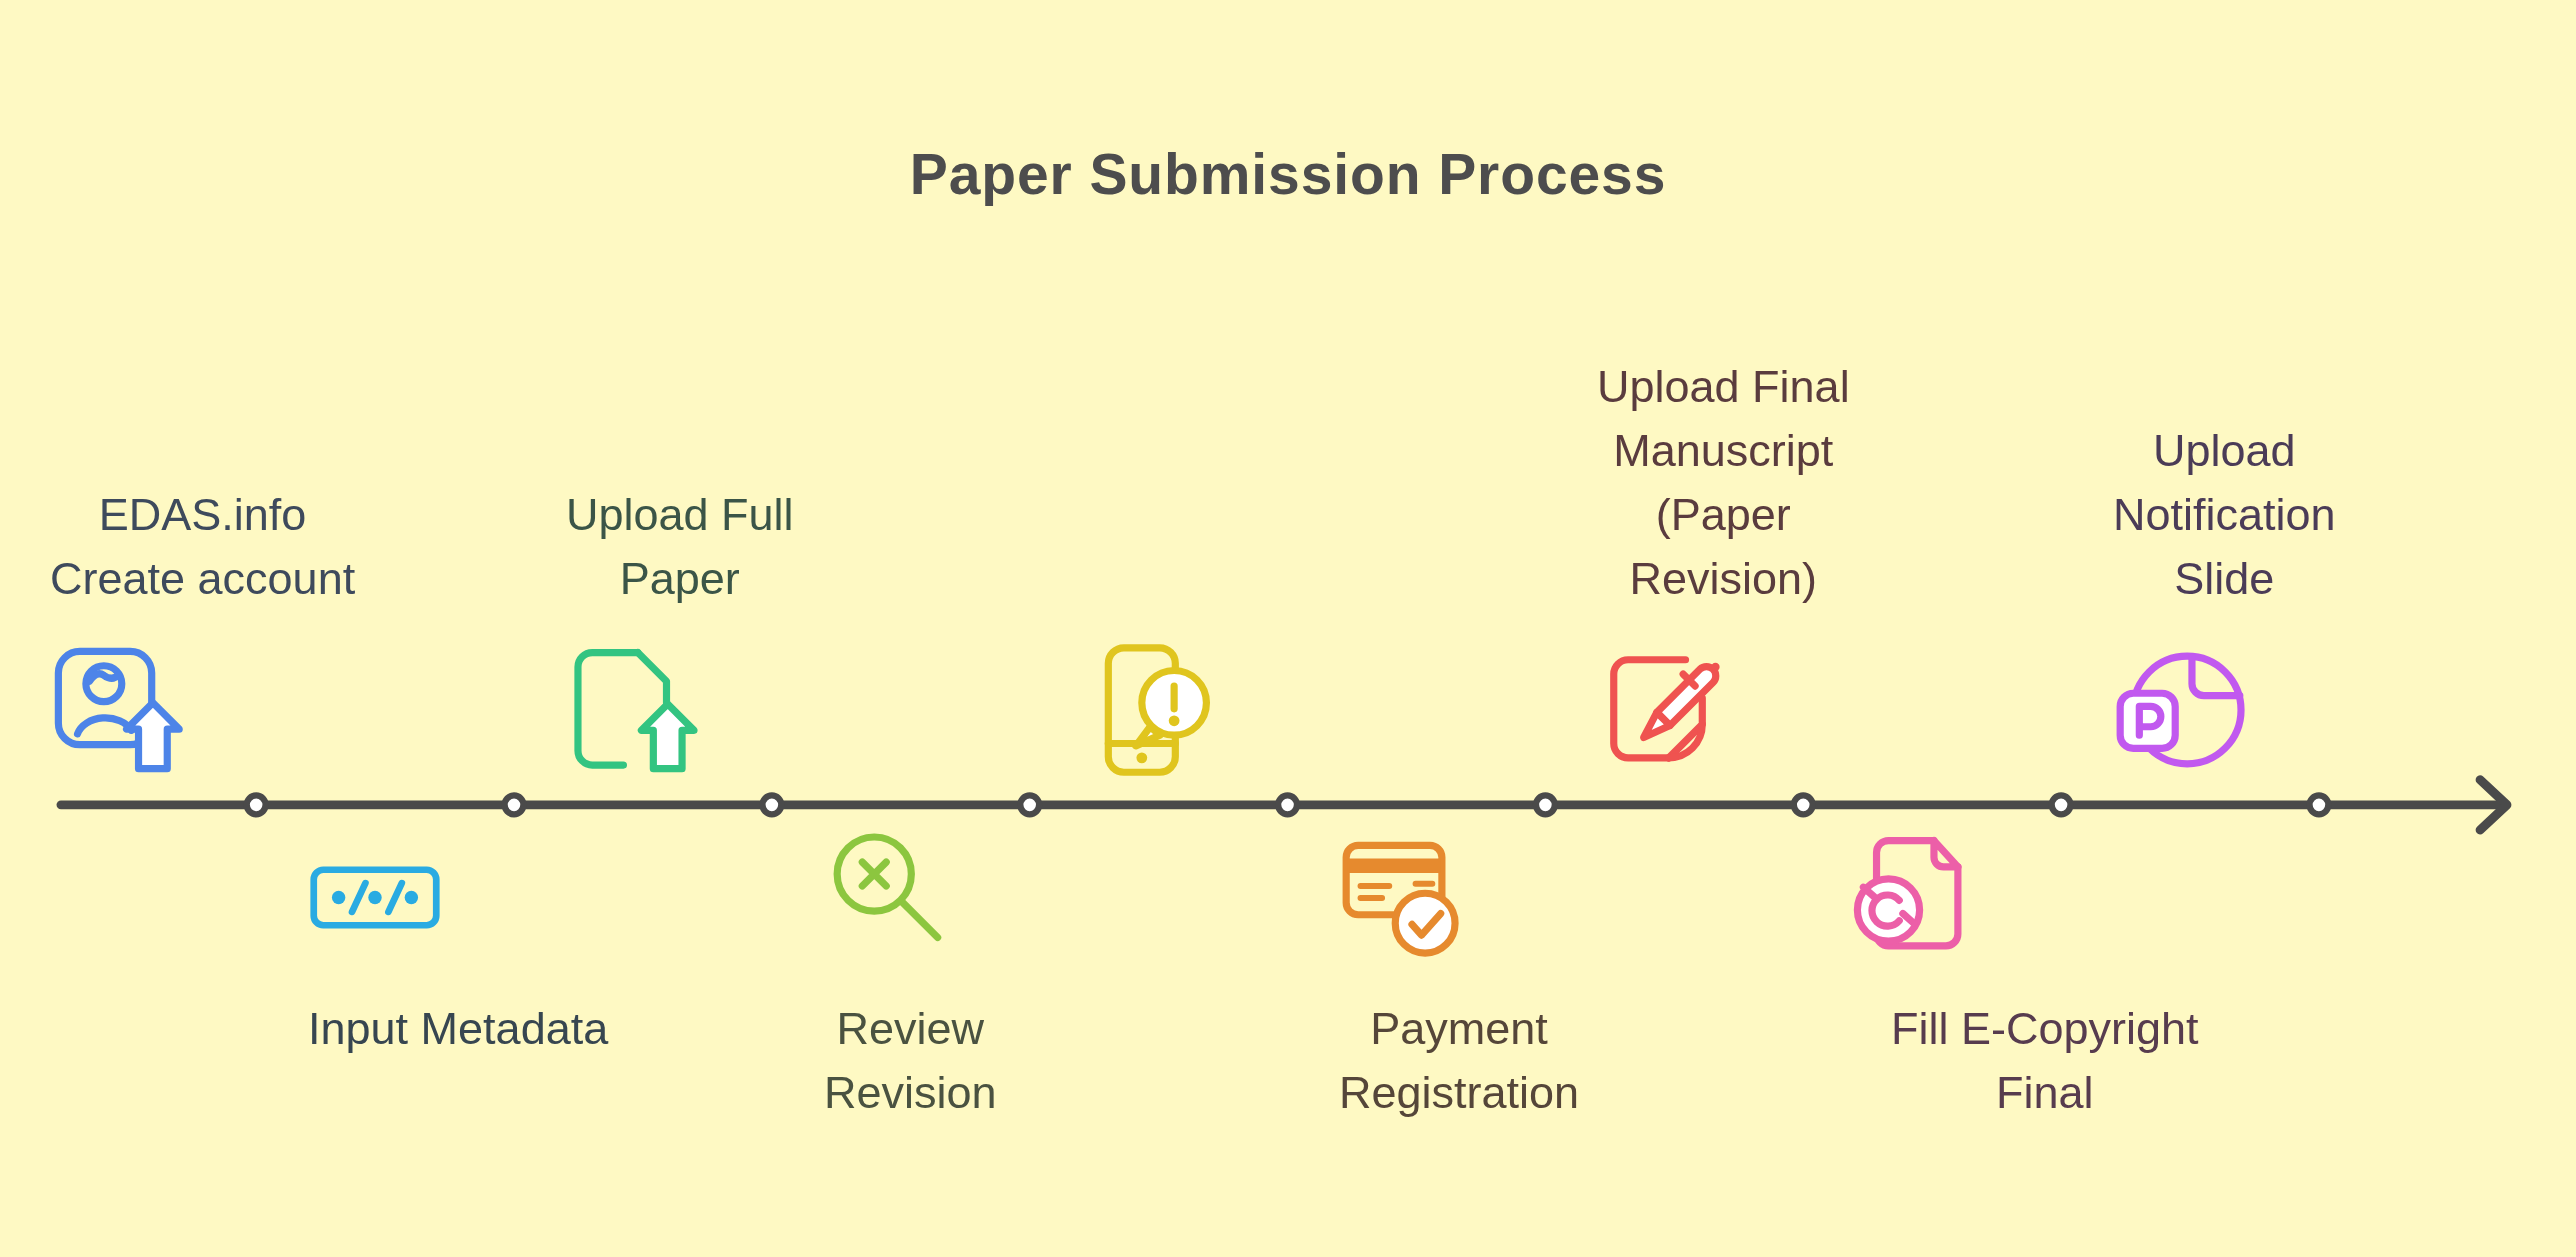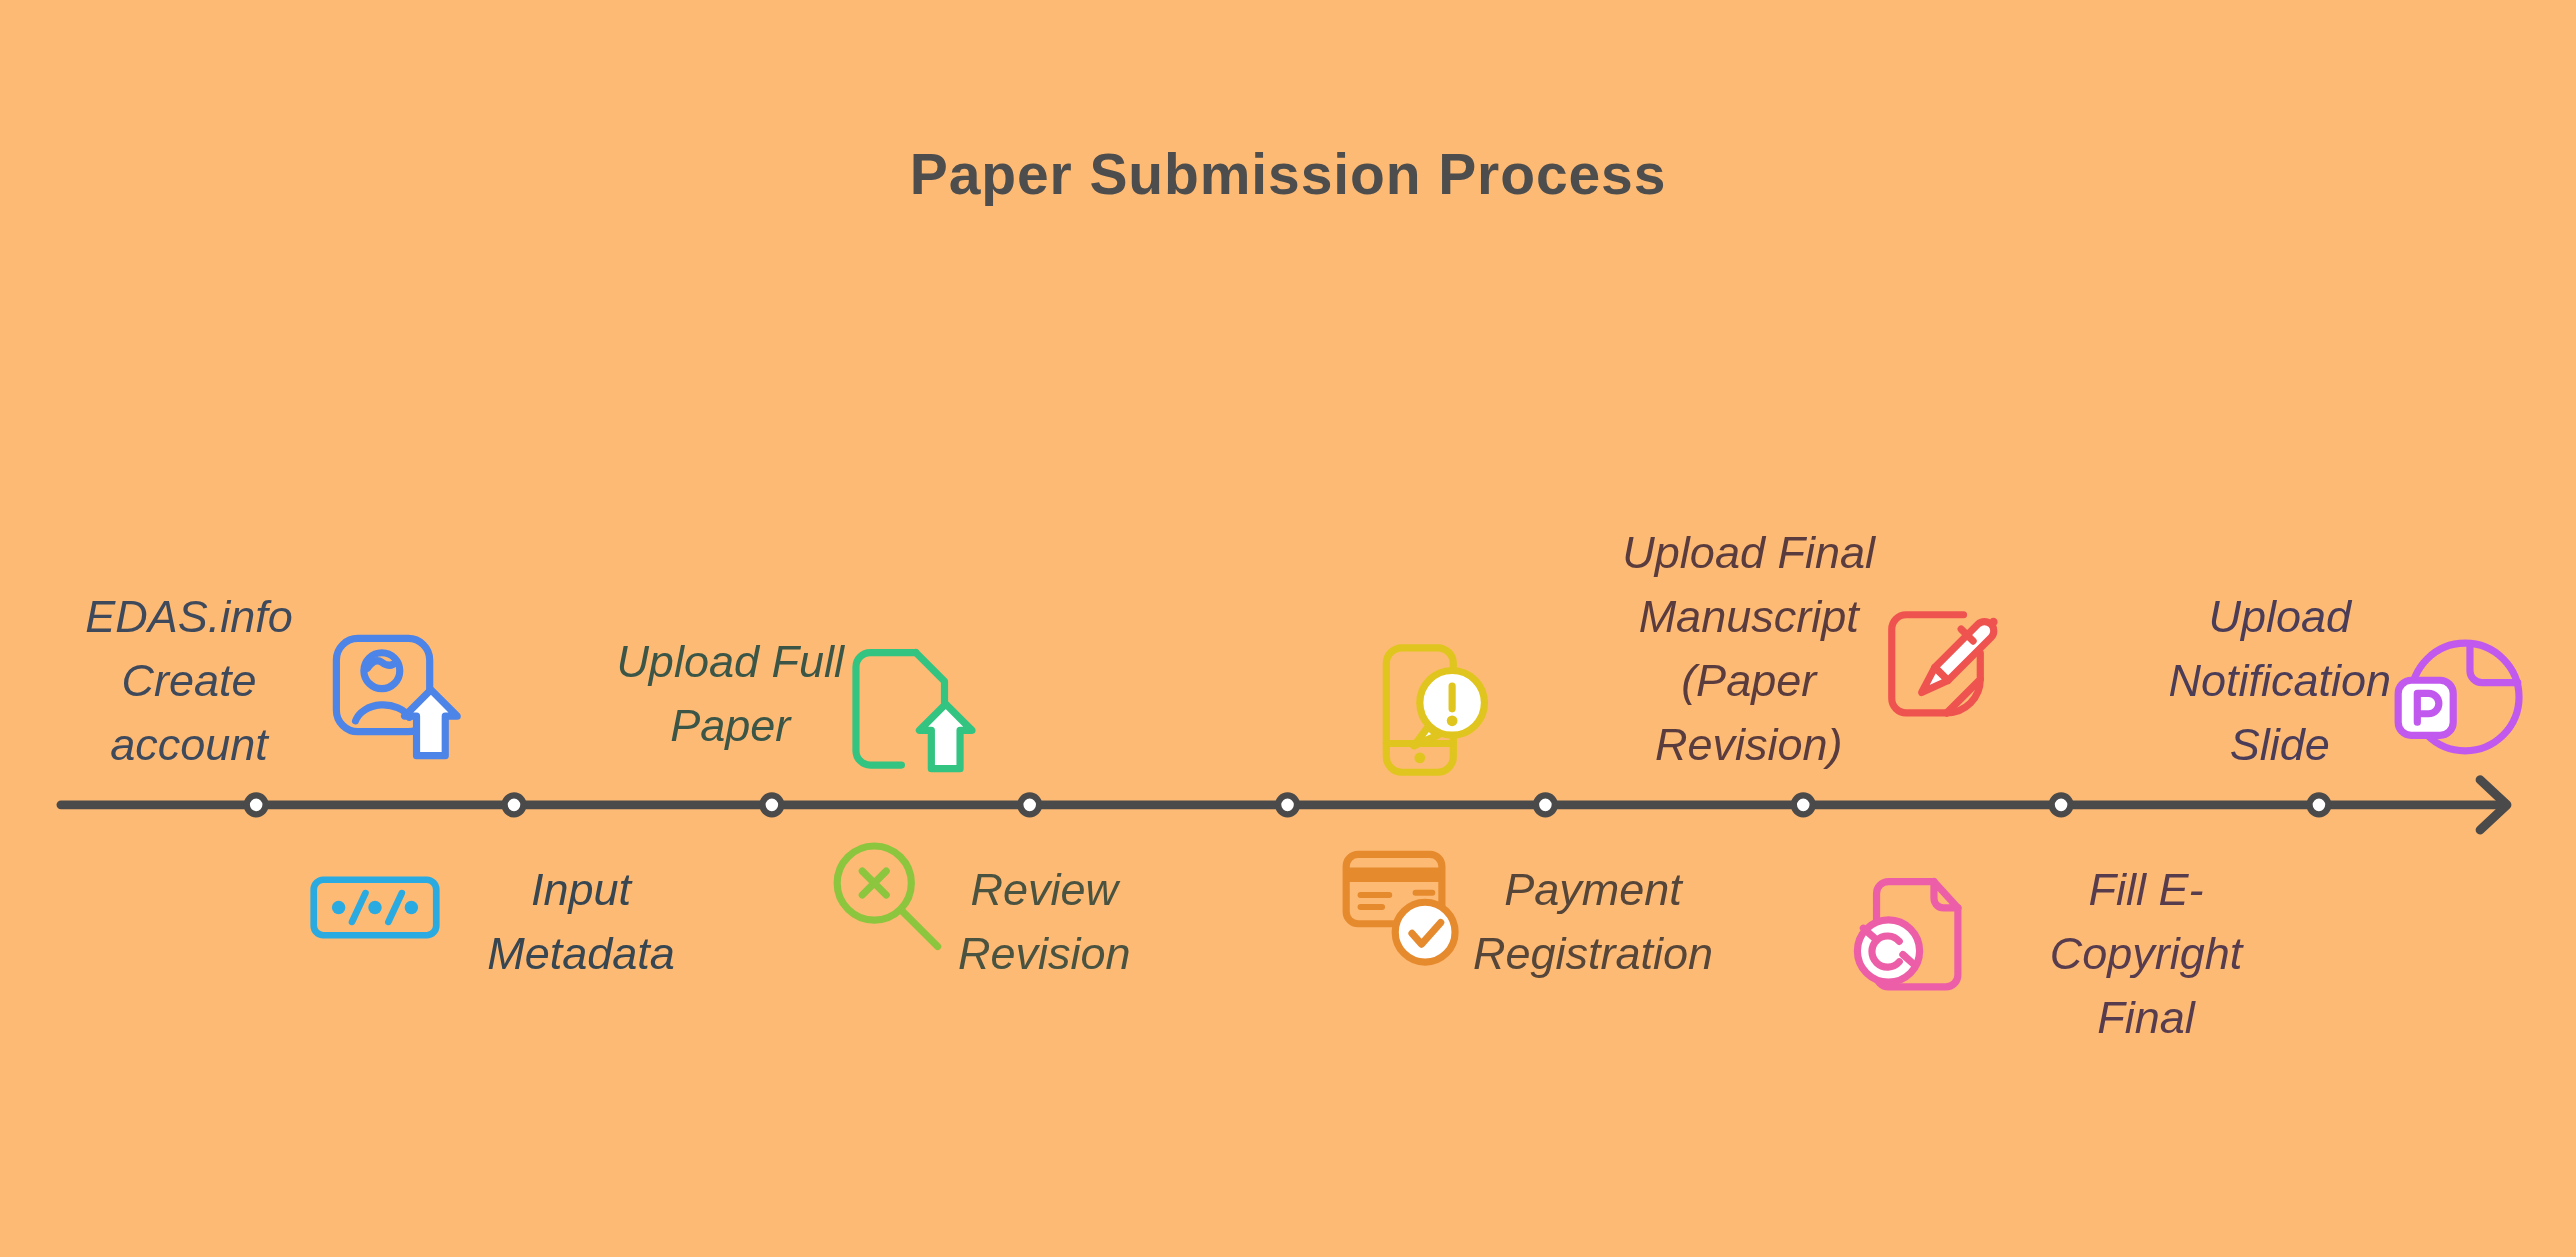--- a/index.html
+++ b/index.html
@@ -1,38 +1,37 @@
 <!DOCTYPE html>
 <html style="font-size:14.3px"><head>
 <meta charset="utf-8">
 <style>
   html,body{margin:0;padding:0;background:#ffffff;}
   #canvas{
     position:relative;
     width:2576px;height:1257px;
-    background:#fdba74;
+    background:#fef9c3;
     font-family:"Liberation Sans", sans-serif;
     overflow:hidden;
   }
   .title{
     position:absolute;
     top:141px;left:0;width:100%;
     text-align:center;
     font-size:57px;
     font-weight:700;
     letter-spacing:0.9px;
   }
   #timeline-svg{position:absolute;left:0;top:0;width:2576px;height:1257px;}
   .step{
     position:absolute;
     width:412px;
     display:flex;
-    flex-direction:row;
-    align-items:center;
-    font-style:italic;
+    flex-direction:column;
+    align-items:flex-start;
   }
   .step.above{justify-content:flex-end;}
   .step-label{
     font-size:45px;
     line-height:64px;
     text-align:center;
     font-weight:400;
   }
   .step-icon{
     display:flex;

